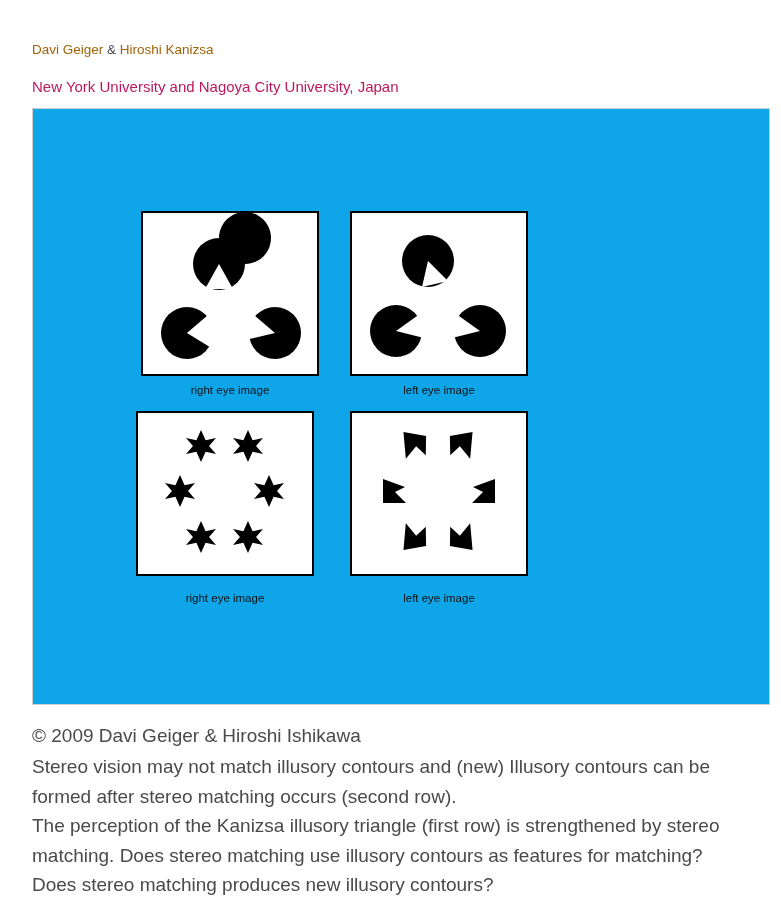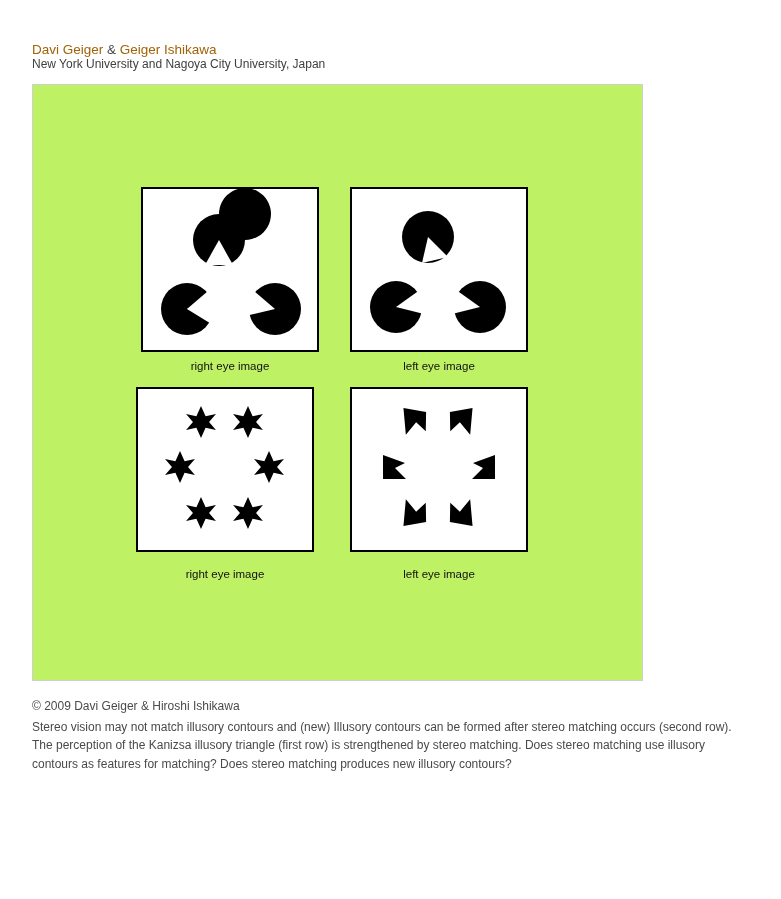--- a/index.html
+++ b/index.html
@@ -33,31 +33,32 @@
     color: #cc0000;
   }
   .authors .amp {
     color: #444444;
   }
   .authors a {
     color: #a16207;
     text-decoration: none;
   }
   .affiliation {
-    font-size: 12px;
-    color: #404040;
+    margin-top: 21px;
+    font-size: 15px;
+    color: #be185d;
   }
   .figure-box {
     margin-top: 13px;
-    width: 611px;
+    width: 738px;
     height: 597px;
     border: 1px solid #cfcfcf;
     box-sizing: border-box;
     position: relative;
-    background: #bef264;
+    background: #0ea5e9;
   }
   .panel {
     position: absolute;
     width: 178px;
     height: 165px;
     border: 2px solid #000000;
     box-sizing: border-box;
     background: #ffffff;
   }
   .caption {
@@ -71,41 +72,41 @@
   .p1 { left: 108px; top: 102px; }
   .p2 { left: 317px; top: 102px; }
   .p3 { left: 103px; top: 302px; }
   .p4 { left: 317px; top: 302px; }
   .c1 { left: 108px; top: 275px; }
   .c2 { left: 317px; top: 275px; }
   .c3 { left: 103px; top: 483px; }
   .c4 { left: 317px; top: 483px; }
   .footer {
     margin-top: 16px;
-    font-size: 12px;
+    font-size: 19px;
     color: #4a4a4a;
     line-height: 1.55;
     width: 720px;
   }
   .footer .copy {
     margin-bottom: 2px;
   }
   .footer p {
     margin: 0;
   }
   svg { display: block; }
 </style>
 </head>
 <body>
 
 <div class="page">
 
 
   <div class="authors">
-    <a href="#">Davi Geiger</a><span class="amp"> &amp; </span><a href="#">Geiger Ishikawa</a>
+    <a href="#">Davi Geiger</a><span class="amp"> &amp; </span><a href="#">Hiroshi Kanizsa</a>
   </div>
 
   <div class="affiliation">New York University and Nagoya City University, Japan</div>
 
   <div class="figure-box">
 
     <div class="panel p1">
       <svg width="174" height="161" viewBox="0 0 174 161">
 
         <path d="M 76 25 A 26 26 0 1 1 76 25.01 Z" fill="#000"></path>

